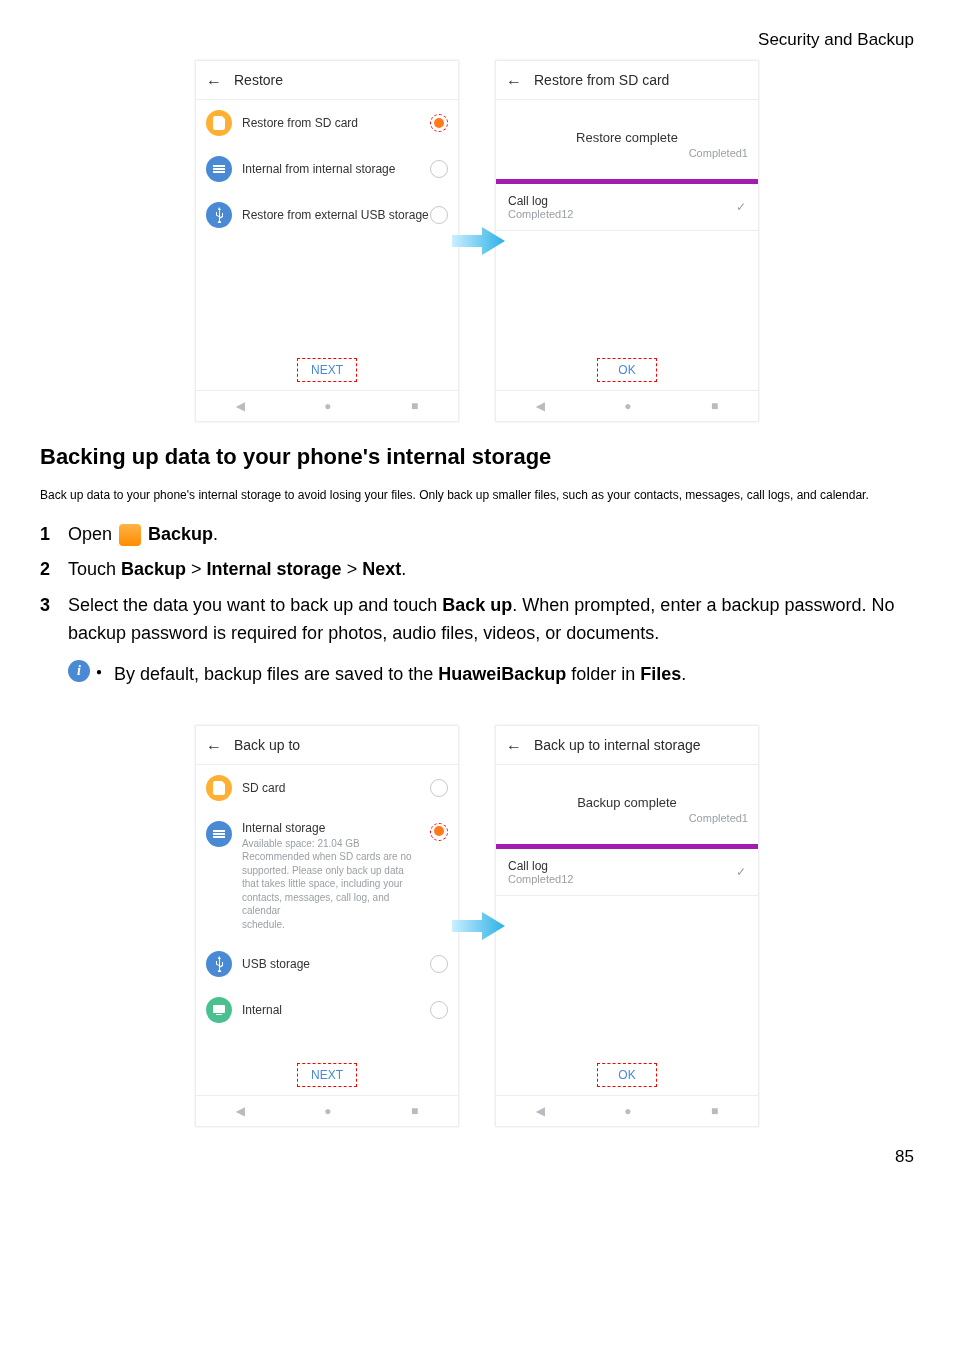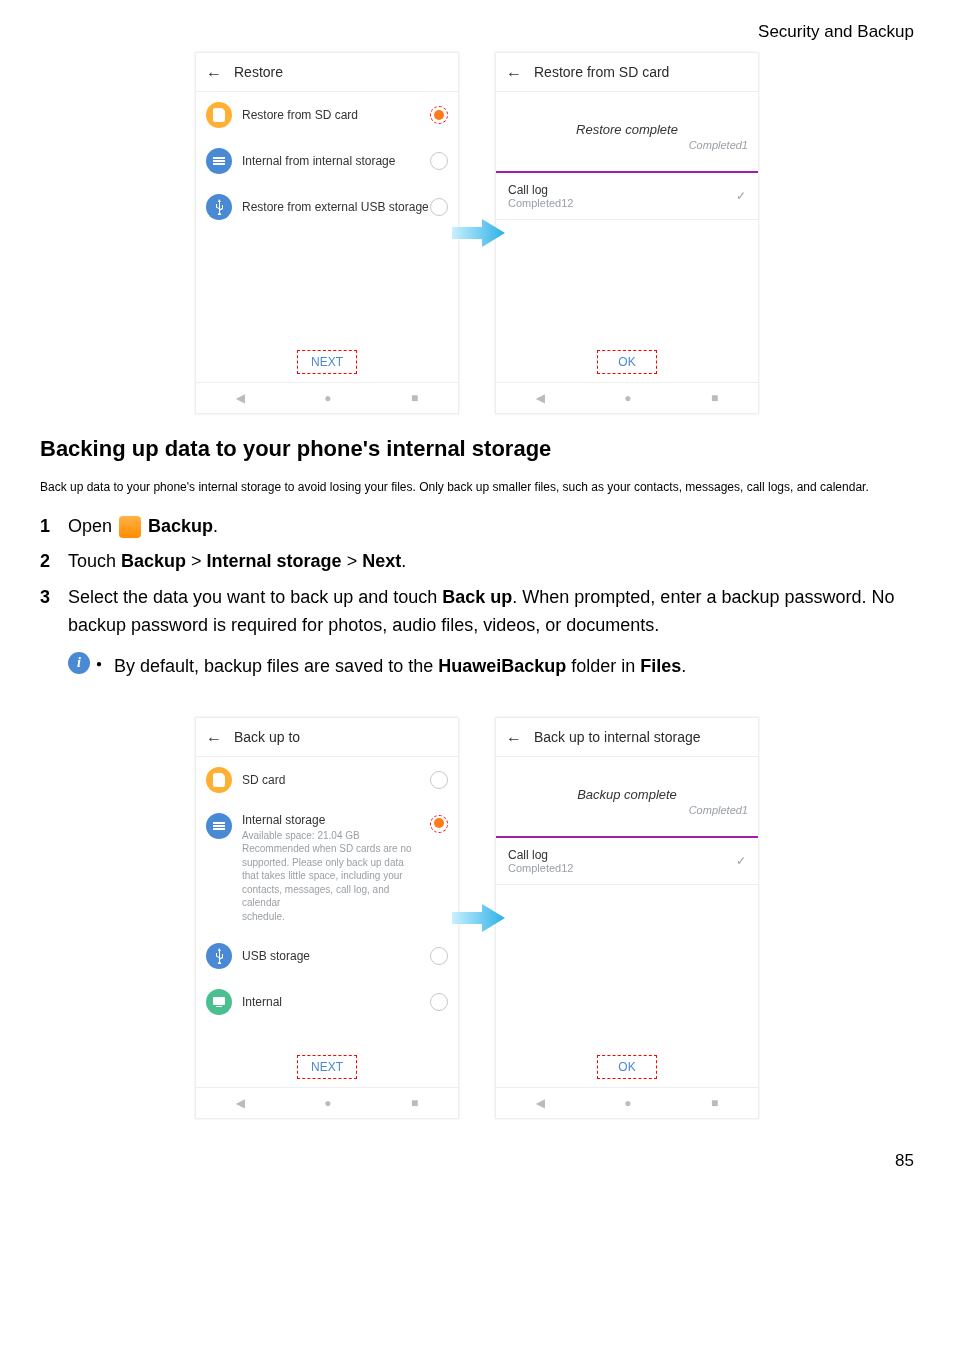--- a/index.html
+++ b/index.html
@@ -4,32 +4,32 @@
 <style>
 body {
   margin: 0;
   padding: 0;
   font-family: Arial, Helvetica, sans-serif;
   background: #fff;
   width: 954px;
   color: #000;
 }
 .page {
-  padding: 22px 40px 20px 40px;
+  padding: 30px 40px 20px 40px;
   box-sizing: border-box;
 }
 .header-right {
   text-align: right;
   font-size: 17px;
   margin-bottom: 6px;
 }
 .page-number {
   text-align: right;
   font-size: 17px;
-  margin-top: 32px;
+  margin-top: 20px;
 }
 .section-title {
   font-size: 22px;
   font-weight: bold;
   margin: 22px 0 16px 0;
 }
 .body-text {
   font-size: 12px;
   line-height: 1.55;
   margin: 0 0 16px 0;
@@ -205,37 +205,36 @@
   display: flex;
   justify-content: space-around;
   align-items: center;
   padding: 8px 0;
   border-top: 1px solid #eee;
   color: #b8bcc0;
 }
 .status-center {
   text-align: center;
   padding: 30px 10px 20px 10px;
-  font-style: italic;
 }
 .status-title {
   font-size: 13px;
   color: #333;
 }
 .status-sub {
   font-size: 11px;
   color: #9aa0a6;
   margin-top: 2px;
   text-align: right;
 }
 .log-row {
   display: flex;
   align-items: center;
   padding: 10px 12px;
-  border-top: 2px solid #a21caf;
+  border-top: 5px solid #a21caf;
   border-bottom: 1px solid #eee;
 }
 .log-text {
   flex: 1;
 }
 .log-title { font-size: 12px; color: #333; }
 .log-sub { font-size: 11px; color: #9aa0a6; }
 .check-mark { color: #9aa0a6; }
 .arrow-svg {
   margin: 0 -12px;

